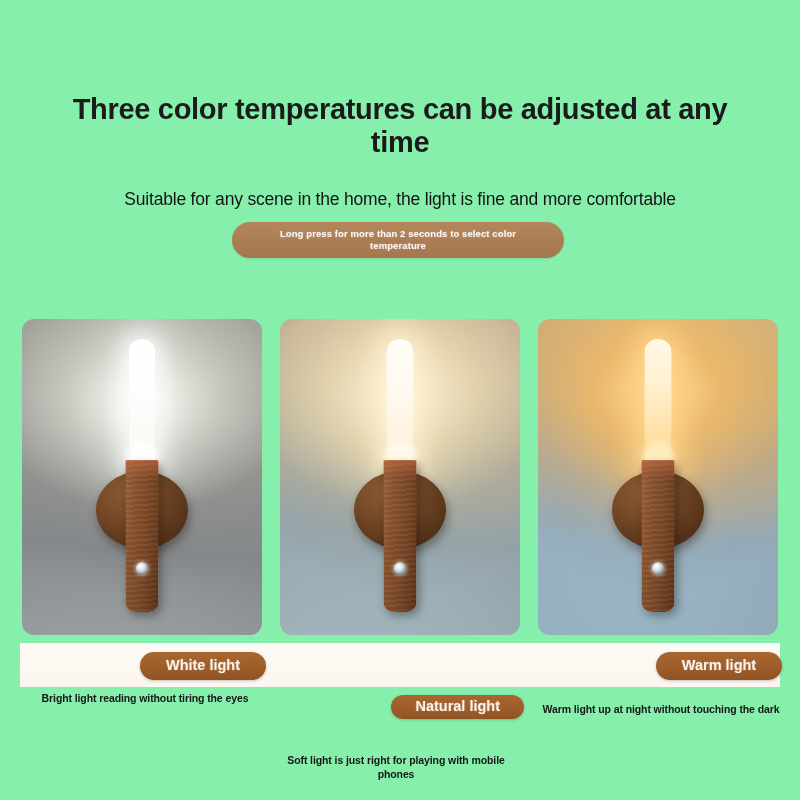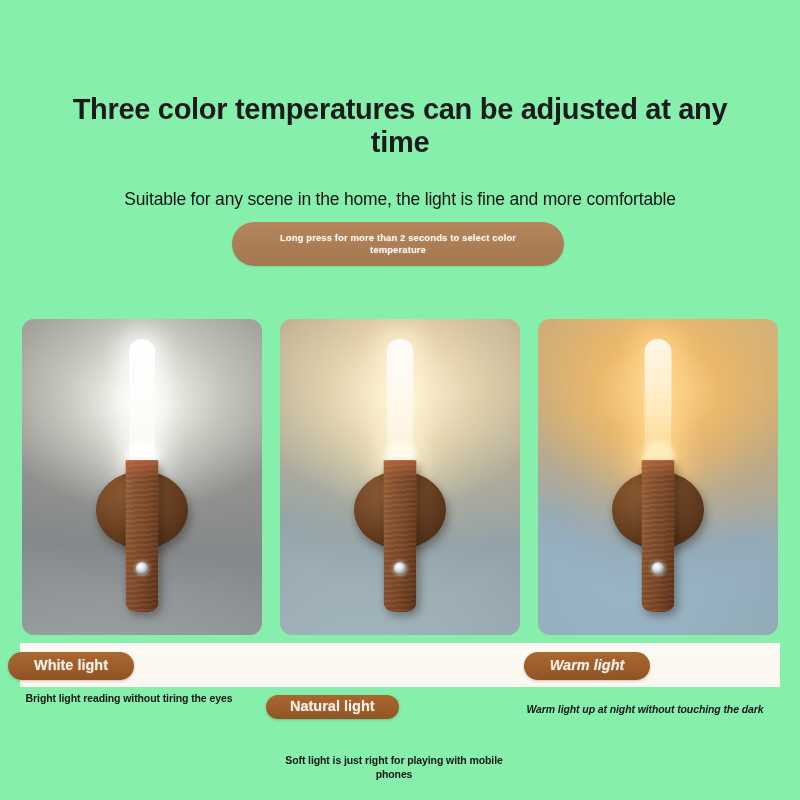--- a/index.html
+++ b/index.html
@@ -44,21 +44,21 @@
     color: #141414;
     letter-spacing: -0.2px;
   }
 
   
   .notice-pill {
     position: absolute;
     top: 222px;
     left: 232px;
     width: 332px;
-    height: 44px;
+    height: 36px;
     border-radius: 26px;
     background: linear-gradient(180deg, #b3865c 0%, #ab7d54 55%, #a5774f 100%);
     box-shadow: 0 1px 2px rgba(0,0,0,0.10);
     display: flex;
     align-items: center;
     justify-content: center;
     box-sizing: border-box;
     padding: 0 34px;
   }
   .notice-pill-text {
@@ -225,25 +225,25 @@
     background: linear-gradient(180deg, #fdf9f4 0%, #fbf6ef 100%);
   }
 
   
   .label-col {
     position: absolute;
     top: 652px;
     width: 258px;
     display: flex;
     flex-direction: column;
-    align-items: flex-start;
+    align-items: flex-end;
   }
   .label-col.c1 { left: 8px;   }
   .label-col.c2 { left: 266px; }
-  .label-col.c3 { left: 524px; font-style: italic; }
+  .label-col.c3 { left: 524px; }
 
   .label-pill {
     min-width: 126px;
     padding: 6px 22px;
     border-radius: 20px;
     background: linear-gradient(180deg, #a96730 0%, #9d5d2a 55%, #8f5324 100%);
     color: #faf4ec;
     font-size: 14.5px;
     font-weight: 700;
     line-height: 1.08;

